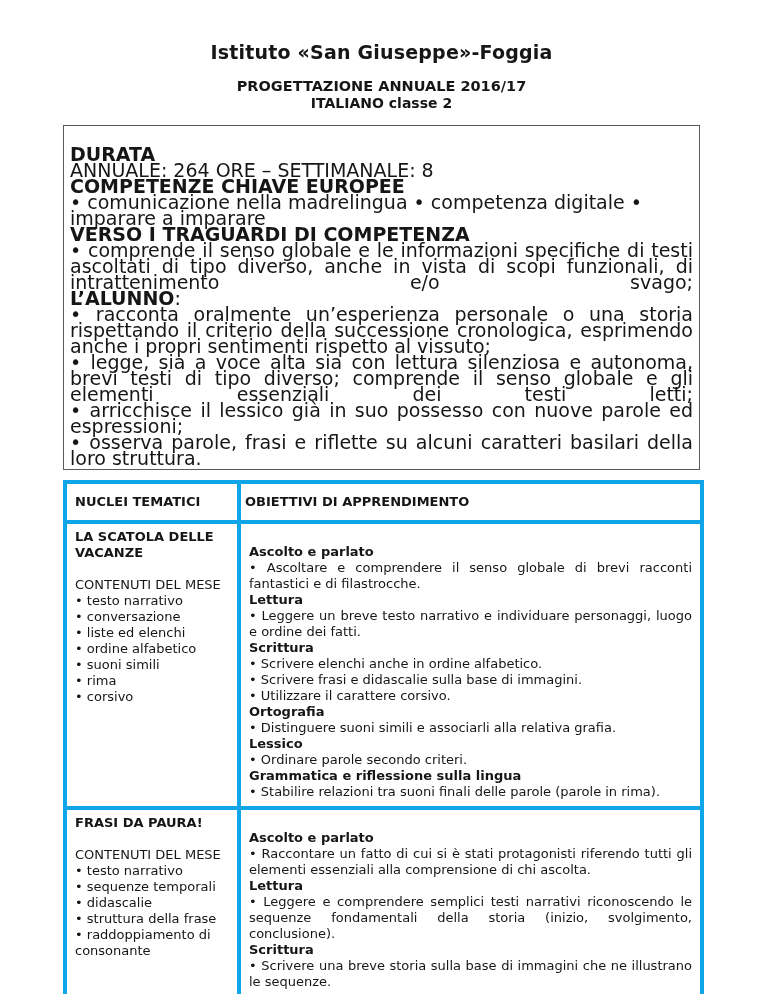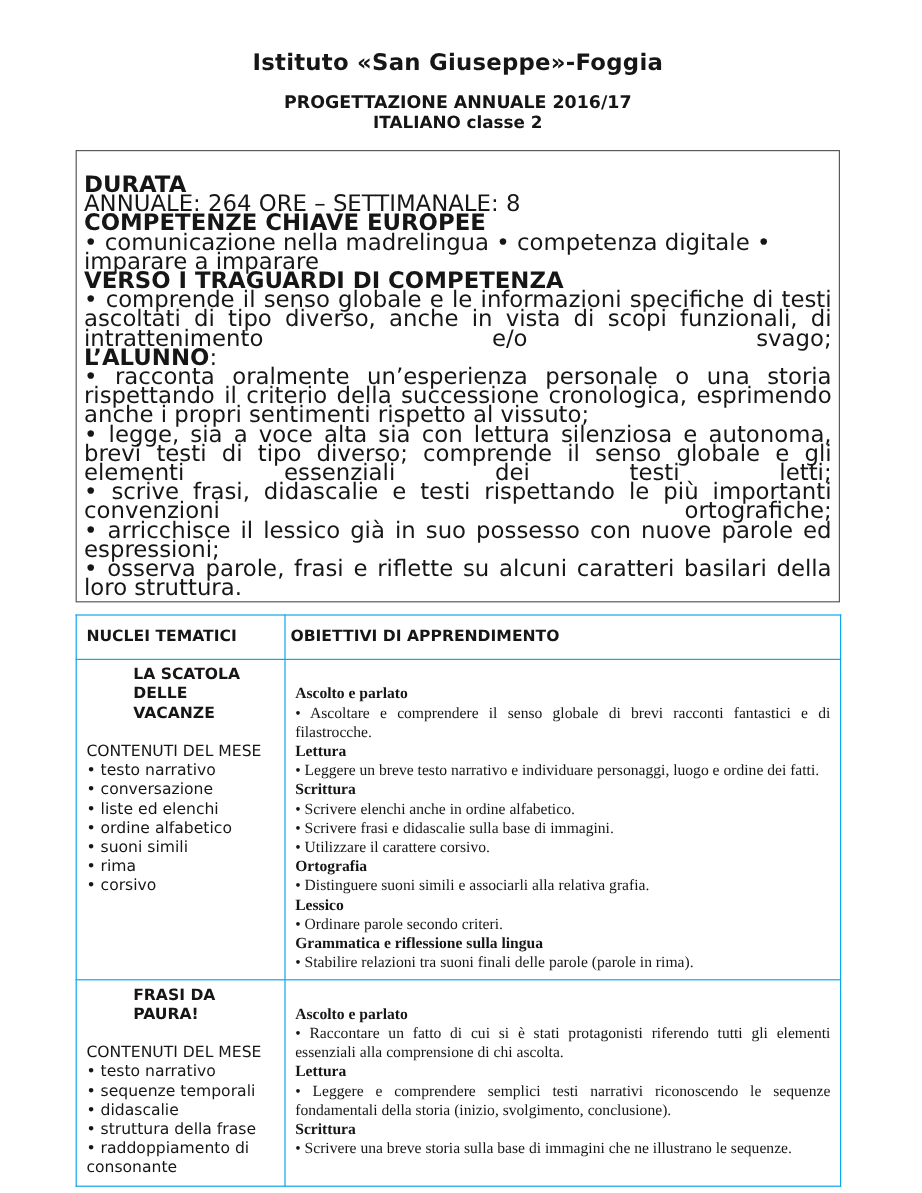--- a/index.html
+++ b/index.html
@@ -58,38 +58,38 @@
     margin-top: 10px;
     width: 637px;
     border-collapse: collapse;
     table-layout: fixed;
     font-size: 13px;
     line-height: 16px;
   }
   table.curriculum col.c1 { width: 174px; }
   table.curriculum col.c2 { width: 463px; }
   table.curriculum th, table.curriculum td {
-    border: 1px solid #0ea5e9;
+    border: 4px solid #0ea5e9;
     vertical-align: top;
   }
   th.th-nuclei {
     text-align: left;
     font-size: 13px;
     padding: 10px 4px 10px 8px;
     vertical-align: middle;
   }
   th.th-obiettivi {
     text-align: left;
     font-size: 13px;
     padding: 10px 4px;
     vertical-align: middle;
   }
   td.unit-cell { padding: 5px 9px 6px 8px; }
-  td.objectives-cell { padding: 20px 8px 6px 8px; font-family: Liberation Serif, serif; }
-  .unit-title { font-weight: bold; margin-left: 39px; }
+  td.objectives-cell { padding: 20px 8px 6px 8px; }
+  .unit-title { font-weight: bold; }
   .spacer-line { height: 16px; }
   .obj-heading { font-weight: bold; }
 </style>
 </head>
 <body>
 
 <div class="content">
 
   <div class="doc-header">
     <div class="institute-title">Istituto «San Giuseppe»-Foggia</div>
@@ -100,21 +100,20 @@
   <div class="info-box">
     <div class="line bold">DURATA</div>
     <div class="line">ANNUALE: 264 ORE – SETTIMANALE: 8</div>
     <div class="line bold">COMPETENZE CHIAVE EUROPEE</div>
     <div class="line">• comunicazione nella madrelingua • competenza digitale • imparare a imparare</div>
     <div class="line bold">VERSO I TRAGUARDI DI COMPETENZA</div>
     <div class="line stretch">• comprende il senso globale e le informazioni specifiche di testi ascoltati di tipo diverso, anche in vista di scopi funzionali, di intrattenimento e/o svago;</div>
     <div class="line"><span class="bold">L’ALUNNO</span><span>:</span></div>
     <div class="line just">• racconta oralmente un’esperienza personale o una storia rispettando il criterio della successione cronologica, esprimendo anche i propri sentimenti rispetto al vissuto;</div>
     <div class="line stretch">• legge, sia a voce alta sia con lettura silenziosa e autonoma, brevi testi di tipo diverso; comprende il senso globale e gli elementi essenziali dei testi letti;</div>
-    <div class="line stretch">• scrive frasi, didascalie e testi rispettando le più importanti convenzioni ortografiche;</div>
     <div class="line stretch">• arricchisce il lessico già in suo possesso con nuove parole ed espressioni;</div>
     <div class="line just">• osserva parole, frasi e riflette su alcuni caratteri basilari della loro struttura.</div>
   </div>
 
   <table class="curriculum">
     <colgroup>
         <col class="c1">
         <col class="c2">
       </colgroup>
     <thead>

